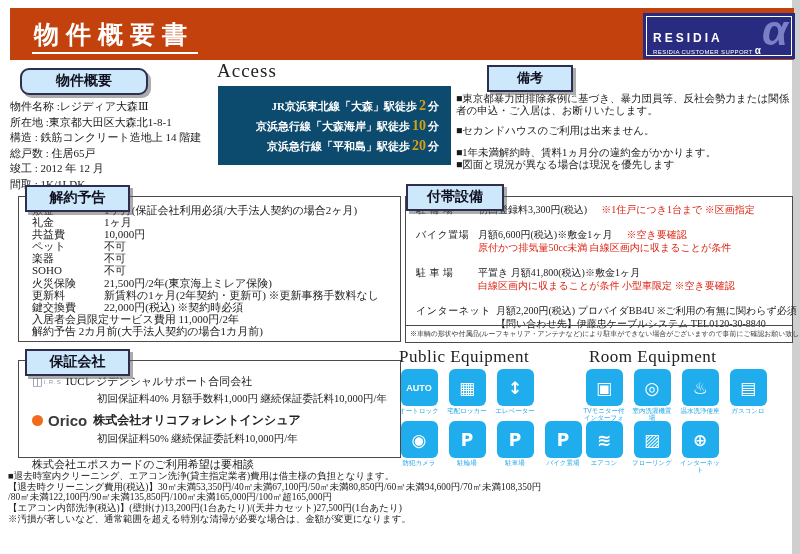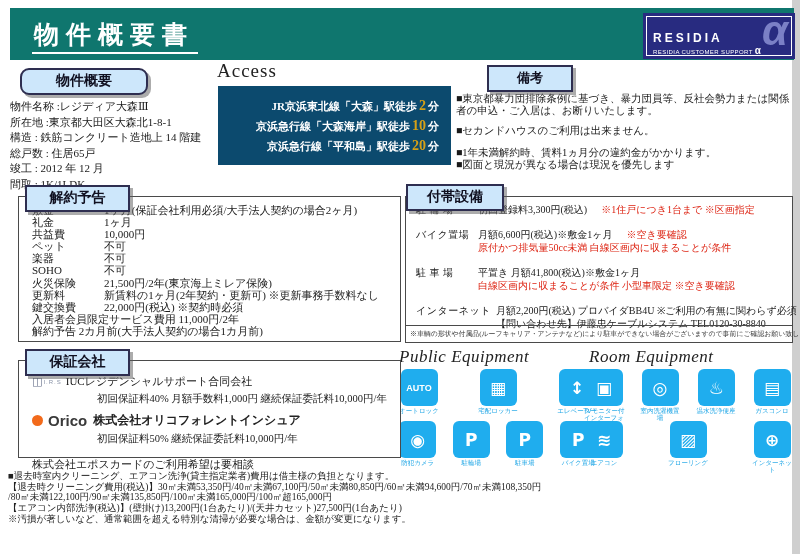--- a/index.html
+++ b/index.html
@@ -6,21 +6,21 @@
   html,body { background:#ffffff; }
   #page {
     position:relative; width:800px; height:554px; background:#ffffff;
     font-family:"Liberation Serif","DejaVu Serif",serif; color:#1a1a1a; overflow:hidden;
   }
   .sans { font-family:"Liberation Sans","DejaVu Sans",sans-serif; }
 
   .edge-right { position:absolute; left:792px; top:0; width:8px; height:554px; background:#cfcfcf; }
 
   
-  .header-bar { position:absolute; left:10px; top:8px; width:784px; height:52px; background:#0f766e; }
+  .header-bar { position:absolute; left:10px; top:8px; width:784px; height:52px; background:#c2410c; }
   .doc-title { position:absolute; left:22px; top:10px; font-size:25px; letter-spacing:7px;
     color:#ffffff; border-bottom:2px solid #ffffff; padding:0 4px 1px 2px; font-weight:600; }
   .prop-title { position:absolute; left:235px; top:7px; width:400px; text-align:center;
     font-size:31px; letter-spacing:13px; color:#ffffff; font-weight:600; white-space:nowrap; }
   .badge { position:absolute; left:633px; top:5px; width:152px; height:46px; background:#282b80; padding:3px; }
   .badge-inner { position:relative; width:100%; height:100%; border:1px solid #ffffff; overflow:hidden; }
   .badge-alpha { position:absolute; right:3px; top:-10px; font-size:42px; font-style:italic;
     color:#7b80c6; font-weight:bold; }
   .badge .b1 { position:relative; margin:14px 0 0 6px; font-size:12px; font-weight:bold; letter-spacing:3px; color:#fff; }
   .badge .b2 { position:relative; margin:0 0 0 6px; font-size:6px; color:#fff; letter-spacing:0.4px; }
@@ -78,23 +78,23 @@
   .fsub { font-size:10px; line-height:10.5px; margin-left:62px; white-space:nowrap; }
   .fsub.deep { margin-left:80px; }
   .mt14 { margin-top:14px; }
   .mt3 { margin-top:3px; }
   .red { color:#dd2211; }
   .redgap { margin-left:14px; }
   .fac-note { position:absolute; left:0; bottom:0; width:100%; border-top:1px solid #4a4a4a;
     font-size:6.9px; color:#333; padding:3px 2px 3px 4px; white-space:nowrap; }
 
   
-  .equip-heading { position:absolute; font-size:17px; color:#222; letter-spacing:0.5px;font-style:italic; }
+  .equip-heading { position:absolute; font-size:17px; color:#222; letter-spacing:0.5px; }
   .icons-group { position:absolute; width:200px; }
-  .icon-row { display:flex; gap:14px;justify-content:space-between; }
+  .icon-row { display:flex; gap:6px; }
   .icon-cell { width:42px; display:flex; flex-direction:column; align-items:center; }
   .icon-sq { width:37px; height:37px; background:#1fadee; border-radius:6px; color:#ffffff;
     display:flex; align-items:center; justify-content:center; font-size:17px; font-weight:bold;
     font-family:"DejaVu Sans",sans-serif; }
   .icon-sq.txt { font-size:9px; letter-spacing:0; font-family:"Liberation Sans",sans-serif; }
   .icon-label { margin-top:1px; font-size:6.5px; line-height:7px; color:#1fa6e6; text-align:center;
     font-family:"Liberation Sans","DejaVu Sans",sans-serif; height:14px; }
 
   
   .footer { position:absolute; left:8px; top:471px; width:680px; font-size:9.5px; line-height:10.7px; color:#222; }

